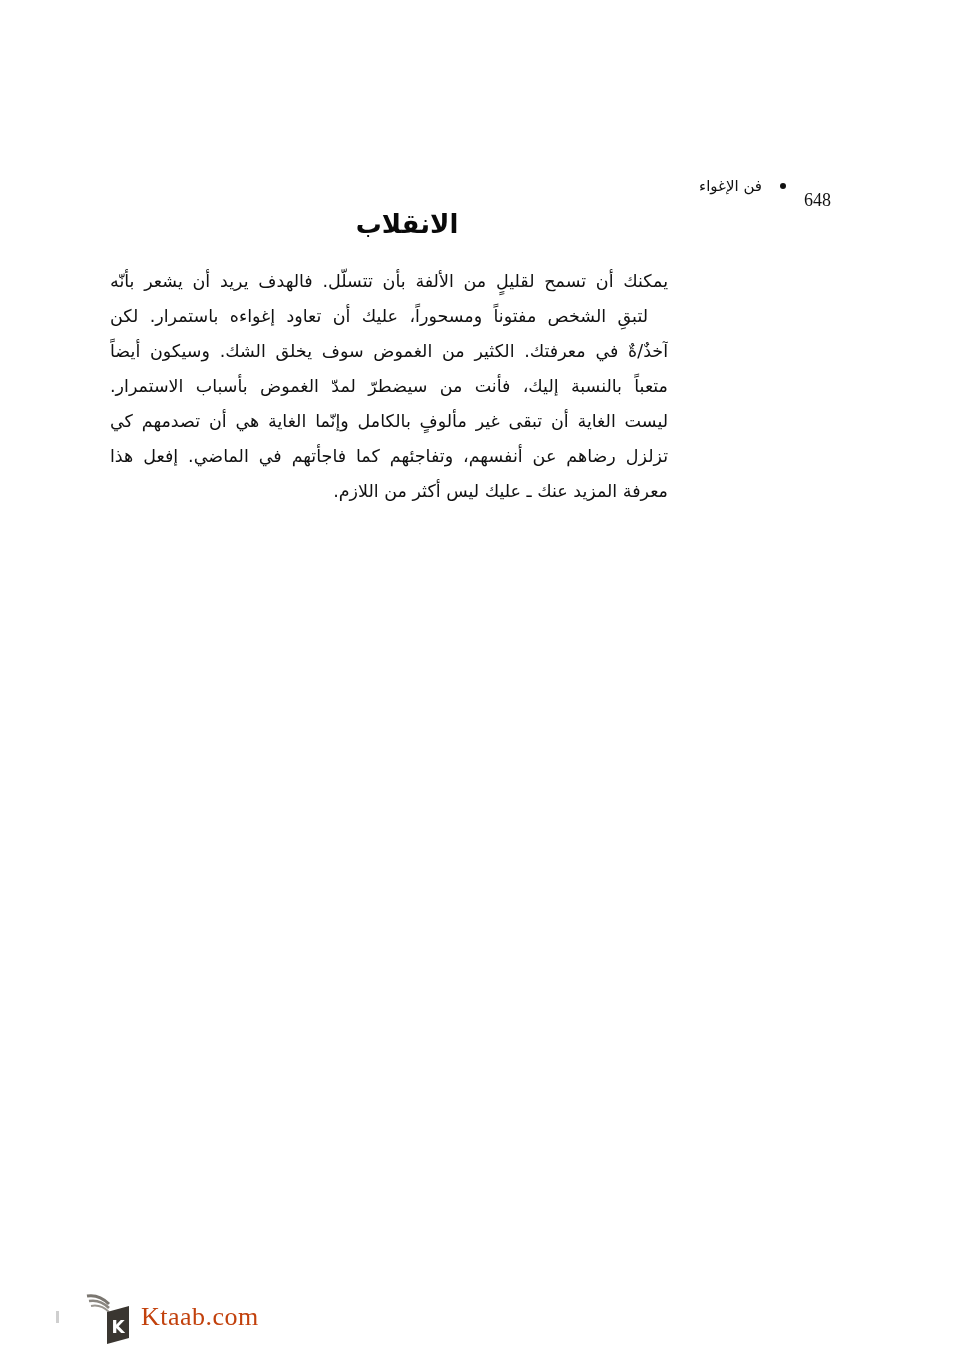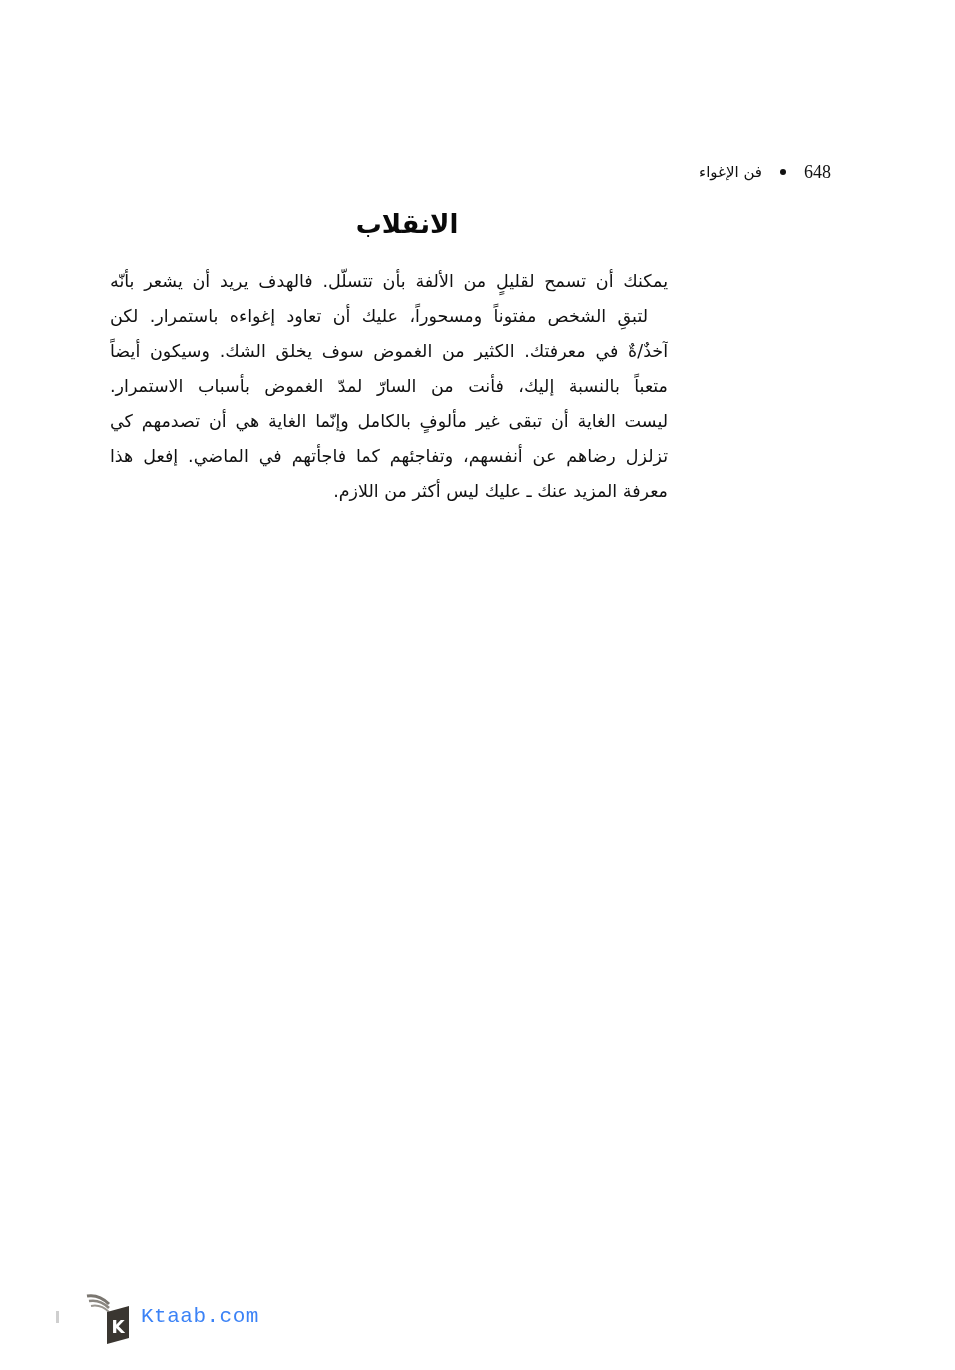--- a/index.html
+++ b/index.html
@@ -23,20 +23,21 @@
       display: flex;
       align-items: center;
       gap: 12px;
       font-size: 16px;
       line-height: 24px;
     }
     .running-header .page-number {
       font-family: "Liberation Serif", serif;
       font-size: 18px;
       direction: ltr;
+      margin-top: 28px;
     }
     .running-header .bullet {
       display: inline-block;
       width: 6px;
       height: 6px;
       border-radius: 50%;
       background: #111;
       margin: 0 6px;
     }
     .running-header .book-title {
@@ -91,43 +92,43 @@
       align-items: center;
       gap: 10px;
     }
     .footer-logo .edge-mark {
       width: 3px;
       height: 12px;
       background: #cfcfcf;
       margin-right: 6px;
     }
     .footer-logo .brand-text {
-      font-family: Liberation Mono, monospace;
-      font-size: 21px;
-      color: #3b82f6;
+      font-family: Liberation Serif, serif;
+      font-size: 26px;
+      color: #c2410c;
       letter-spacing: 0.5px;
       line-height: 40px;
     }
   </style>
 </head>
 <body>
 
 <div class="running-header">
   <span class="page-number">648</span>
   <span class="bullet"></span>
   <span class="book-title">فن الإغواء</span>
 </div>
 
 <h2 class="section-title" style="margin:0;">الانقلاب</h2>
 
 <div class="body-text">
   <span class="line">يمكنك أن تسمح لقليلٍ من الألفة بأن تتسلّل. فالهدف يريد أن يشعر بأنّه</span>
   <span class="line first">لتبقِ الشخص مفتوناً ومسحوراً، عليك أن تعاود إغواءه باستمرار. لكن</span>
   <span class="line">آخذٌ/ةٌ في معرفتك. الكثير من الغموض سوف يخلق الشك. وسيكون أيضاً</span>
-  <span class="line">متعباً بالنسبة إليك، فأنت من السارّ لمدّ الغموض بأسباب الاستمرار.</span>
+  <span class="line">متعباً بالنسبة إليك، فأنت من سيضطرّ لمدّ الغموض بأسباب الاستمرار.</span>
   <span class="line">ليست الغاية أن تبقى غير مألوفٍ بالكامل وإنّما الغاية هي أن تصدمهم كي</span>
   <span class="line">تزلزل رضاهم عن أنفسهم، وتفاجئهم كما فاجأتهم في الماضي. إفعل هذا</span>
   <span class="line last">معرفة المزيد عنك ـ عليك ليس أكثر من اللازم.</span>
 </div>
 
 <div class="footer-logo">
   <span class="edge-mark"></span>
   <svg width="56" height="54" viewBox="0 0 56 54">
 
     <path d="M12 6 Q24 4 34 14" stroke="#7a7670" stroke-width="3" fill="none"></path>

